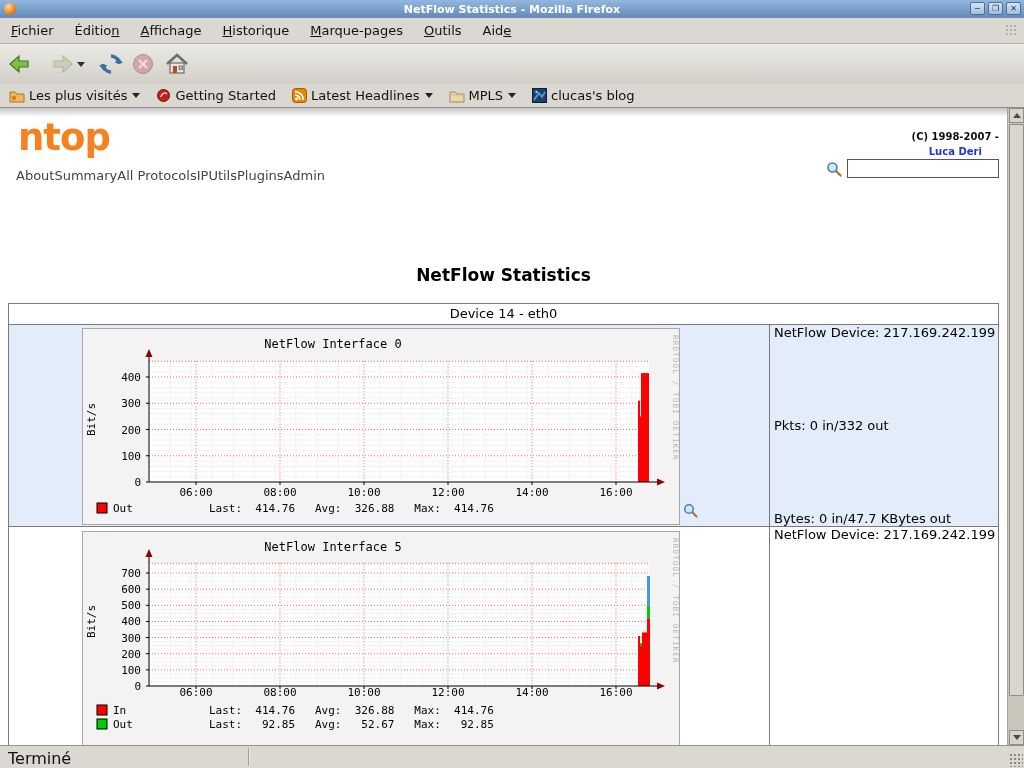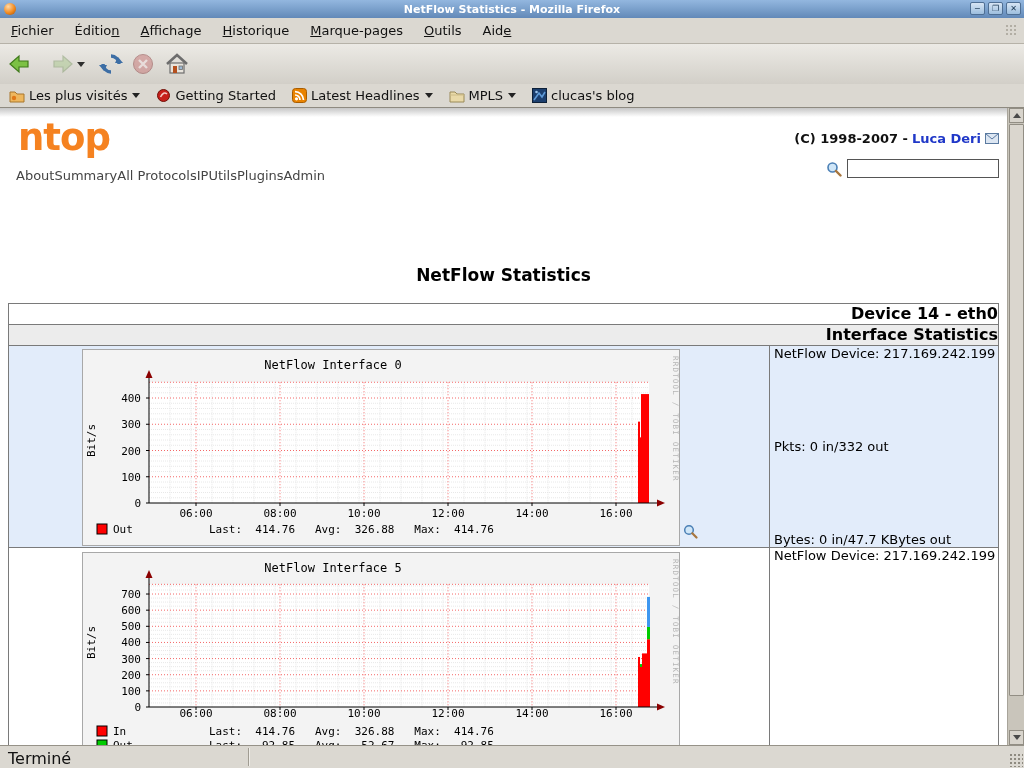--- a/index.html
+++ b/index.html
@@ -48,32 +48,32 @@
   .bookmarksbar{position:absolute;left:0;top:84px;width:1024px;height:24px;background:#dbd8d1;
     border-bottom:1px solid #8e8a80;display:flex;align-items:center;gap:10px;
     padding-left:6px;box-sizing:border-box;font-size:13px;color:#111;}
   .bm{display:flex;align-items:center;gap:4px;padding:1px 3px;}
   .bm .drop-tri{border-top-color:#222;margin-left:1px;}
   
   .content{position:absolute;left:0;top:108px;width:1007px;height:637px;background:#fff;overflow:hidden;}
   .hdr-grad{position:absolute;left:0;top:0;width:100%;height:9px;background:linear-gradient(#c6c6c6,#fff);}
   .ntop-logo{position:absolute;left:18px;top:8px;font-size:37px;font-weight:bold;color:#f58220;
     letter-spacing:-1px;}
-  .copyright{position:absolute;right:8px;top:23px;font-size:13px;font-weight:bold;color:#111;
-    display:flex;align-items:center;gap:4px;}
+  .copyright{position:absolute;right:8px;top:23px;font-size:10px;font-weight:bold;color:#111;
+    display:flex;align-items:center;gap:4px;flex-direction:column;}
   .copyright a{color:#2038c8;text-decoration:none;}
   .site-search{position:absolute;left:826px;top:51px;display:flex;align-items:center;gap:5px;}
   .site-search input{width:146px;height:17px;border:1px solid #555;font-size:12px;padding:0 2px;}
   .topnav{position:absolute;left:16px;top:60px;display:flex;font-size:13px;color:#454545;}
   .topnav a{color:#454545;text-decoration:none;cursor:pointer;}
   .page-title{position:absolute;left:0;top:157px;width:100%;text-align:center;
     font-size:17px;font-weight:bold;color:#000;}
   
   .ntable{position:absolute;left:8px;top:195px;width:989px;border:1px solid #7a7a7a;background:#fff;}
-  .trow-a,.trow-b{height:20px;line-height:20px;text-align:right;font-weight:bold;font-size:16px;}
+  .trow-a,.trow-b{height:20px;line-height:20px;text-align:center;font-weight:normal;font-size:13px;}
   .trow-a{border-bottom:1px solid #7a7a7a;background:#fff;}
   .trow-b{border-bottom:1px solid #7a7a7a;background:#ececec;}
   .trow-c{position:relative;height:201px;background:#e2ecfa;border-bottom:1px solid #7a7a7a;}
   .trow-d{position:relative;height:250px;background:#fff;}
   .chart-box{position:absolute;left:73px;border:1px solid #a8a8a8;line-height:0;background:#f3f3f3;}
   .trow-c .chart-box{top:3px;} .trow-d .chart-box{top:4px;}
   .zoom-link{position:absolute;left:674px;top:178px;cursor:pointer;}
   .infocell{position:absolute;left:760px;top:0;bottom:0;width:228px;border-left:1px solid #7a7a7a;
     display:flex;flex-direction:column;justify-content:space-between;padding-left:4px;
     font-size:13px;line-height:15.5px;color:#000;box-sizing:border-box;}
@@ -252,21 +252,20 @@
     <a>IP</a>
     <a>Utils</a>
     <a>Plugins</a>
     <a>Admin</a>
   </div>
 
   <div class="page-title">NetFlow Statistics</div>
 
   <div class="ntable">
     <div class="trow-a">Device 14 - eth0</div>
-    <div class="trow-b">Interface Statistics</div>
 
     <div class="trow-c">
       <div class="chart-box">
         <div class="rrd-chart">
             <svg width="596" height="195" style="font-family:&quot;DejaVu Sans Mono&quot;,&quot;Liberation Mono&quot;,monospace;display:block;">
               <rect x="0" y="0" width="596" height="195" fill="#f3f3f3"></rect>
               <rect x="66" y="32.25" width="500" height="120.75" fill="#ffffff"></rect>
               <line x1="66" y1="147.75" x2="566" y2="147.75" stroke="#e8e8e8" stroke-dasharray="1,1"></line>
               <line x1="66" y1="142.5" x2="566" y2="142.5" stroke="#e8e8e8" stroke-dasharray="1,1"></line>
               <line x1="66" y1="137.25" x2="566" y2="137.25" stroke="#e8e8e8" stroke-dasharray="1,1"></line>

